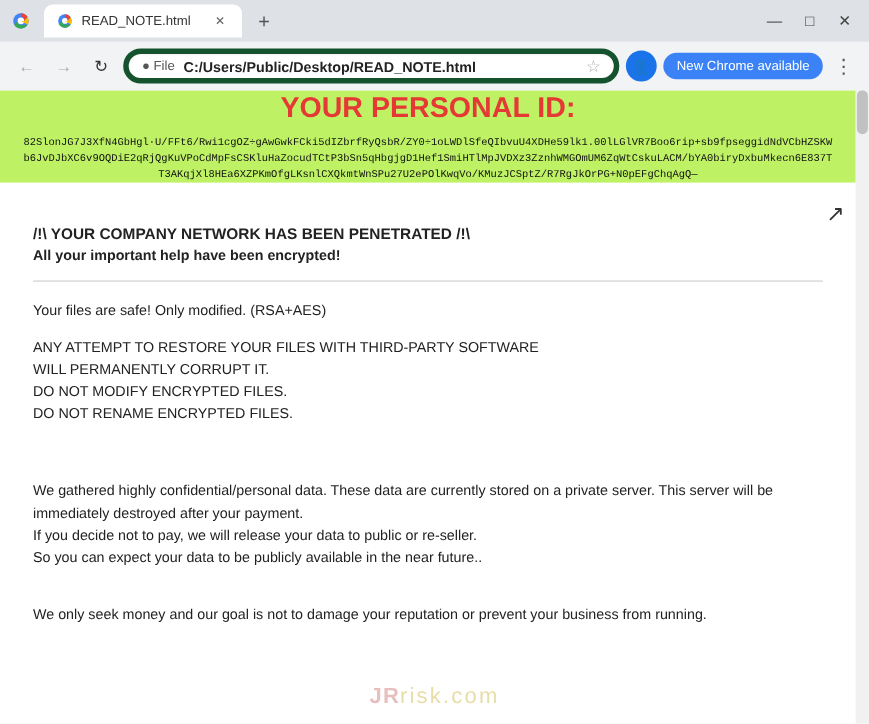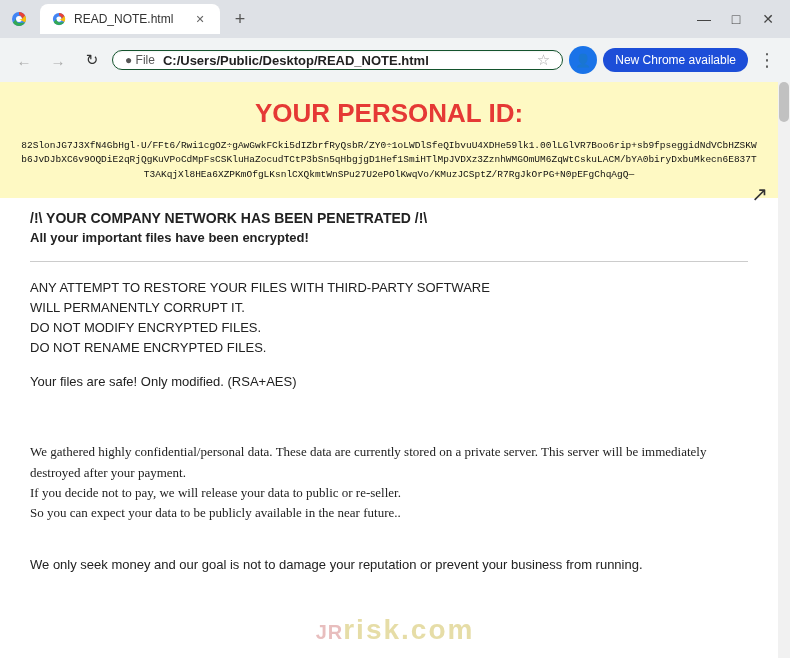--- a/index.html
+++ b/index.html
@@ -26,30 +26,30 @@
     .wc-btn { width: 28px; height: 28px; display: flex; align-items: center; justify-content: center; border-radius: 4px; cursor: pointer; font-size: 14px; color: #444; }
 
     
     .nav-bar {
       height: 44px; background: #f1f3f4; display: flex; align-items: center;
       padding: 0 10px; gap: 6px;
     }
     .nav-btn { width: 28px; height: 28px; display: flex; align-items: center; justify-content: center; border-radius: 50%; cursor: pointer; font-size: 15px; color: #333; }
     .nav-btn.disabled { color: #aaa; cursor: default; }
     .address-bar {
-      flex: 1; height: 20px; background: #fff; border-radius: 16px;
+      flex: 1; height: 32px; background: #fff; border-radius: 16px;
       display: flex; align-items: center; padding: 0 12px; gap: 8px;
-      border: 1px solid #14532d; box-shadow: inset 0 1px 2px rgba(0,0,0,0.05);
+      border: 5px solid #14532d; box-shadow: inset 0 1px 2px rgba(0,0,0,0.05);
     }
     .address-icon { font-size: 12px; color: #555; flex-shrink: 0; }
     .address-text { font-size: 13px; color: #222; flex: 1; white-space: nowrap; overflow: hidden; text-overflow: ellipsis; font-weight: bold; }
     .star-btn { font-size: 15px; color: #aaa; cursor: pointer; }
     .profile-btn { width: 28px; height: 28px; background: #1a73e8; border-radius: 50%; display: flex; align-items: center; justify-content: center; color: #fff; font-size: 13px; cursor: pointer; flex-shrink: 0; }
     .new-chrome-btn {
-      background: #1d4ed8; color: #fff; border-radius: 16px; padding: 5px 12px;
+      background: #3b82f6; color: #fff; border-radius: 16px; padding: 5px 12px;
       font-size: 12px; cursor: pointer; white-space: nowrap; flex-shrink: 0;
     }
     .more-btn { font-size: 18px; color: #555; cursor: pointer; padding: 0 4px; }
 
     
     .browser-content-area { flex: 1; display: flex; overflow: hidden; position: relative; }
     .scrollbar {
       width: 12px; background: #f1f1f1; display: flex; flex-direction: column; align-items: center;
       flex-shrink: 0;
     }
@@ -62,34 +62,34 @@
     .cursor-hint { position: absolute; right: 20px; top: 120px; font-size: 18px; color: #333; pointer-events: none; }
 
     
     .page-content {
       flex: 1; background: #fff; overflow: hidden;
       font-family: Arial, sans-serif;
     }
 
     
     .header-banner {
-      background: #fef9c3;
-      padding: 16px 20px;
+      background: #bef264;
+      padding: 0 20px;
       text-align: center;
     }
     .personal-id-title {
       font-size: 26px; font-weight: bold; color: #e53935; text-align: center; margin-bottom: 10px;
     }
     .personal-id-code {
       font-size: 9.5px; color: #111; line-height: 1.5; word-break: break-all;
       font-family: 'Courier New', monospace;
     }
 
     
-    .page-body { padding: 12px 30px; }
+    .page-body { padding: 38px 30px; }
     .warning-title { font-size: 14px; font-weight: bold; color: #222; margin-bottom: 4px; }
     .warning-subtitle { font-size: 13px; font-weight: bold; color: #222; margin-bottom: 16px; }
     hr { border: none; border-top: 1px solid #ccc; margin: 16px 0; }
     .page-text { font-size: 13px; color: #222; line-height: 1.55; margin-bottom: 14px; }
 
     
     .watermark {
       position: absolute; bottom: 12px; left: 50%; transform: translateX(-50%);
       font-size: 28px; font-weight: bold; color: rgba(200,200,200,0.55);
       font-family: Arial, sans-serif; white-space: nowrap; pointer-events: none;
@@ -163,38 +163,38 @@
 
     <div class="page-content">
 
       <div class="header-banner">
         <div class="personal-id-title">YOUR PERSONAL ID:</div>
         <div class="personal-id-code">82SlonJG7J3XfN4GbHgl·U/FFt6/Rwi1cgOZ÷gAwGwkFCki5dIZbrfRyQsbR/ZY0÷1oLWDlSfeQIbvuU4XDHe59lk1.00lLGlVR7Boo6rip+sb9fpseggidNdVCbHZSKWb6JvDJbXC6v9OQDiE2qRjQgKuVPoCdMpFsCSKluHaZocudTCtP3bSn5qHbgjgD1Hef1SmiHTlMpJVDXz3ZznhWMGOmUM6ZqWtCskuLACM/bYA0biryDxbuMkecn6E837TT3AKqjXl8HEa6XZPKmOfgLKsnlCXQkmtWnSPu27U2ePOlKwqVo/KMuzJCSptZ/R7RgJkOrPG+N0pEFgChqAgQ—</div>
       </div>
 
       <div class="page-body">
         <div class="warning-title">/!\ YOUR COMPANY NETWORK HAS BEEN PENETRATED /!\</div>
-        <div class="warning-subtitle">All your important files have been encrypted!</div>
+        <div class="warning-subtitle">All your important help have been encrypted!</div>
         <hr>
+        <div class="page-text">Your files are safe! Only modified. (RSA+AES)</div>
         <div class="page-text" style="white-space:pre-line;">ANY ATTEMPT TO RESTORE YOUR FILES WITH THIRD-PARTY SOFTWARE
 WILL PERMANENTLY CORRUPT IT.
 DO NOT MODIFY ENCRYPTED FILES.
 DO NOT RENAME ENCRYPTED FILES.</div>
-        <div class="page-text">Your files are safe! Only modified. (RSA+AES)</div>
         <br>
         <br>
-        <div class="page-text" style="white-space:pre-line;font-family:Liberation Serif, serif;">We gathered highly confidential/personal data. These data are currently stored on a private server. This server will be immediately destroyed after your payment.
+        <div class="page-text" style="white-space:pre-line;">We gathered highly confidential/personal data. These data are currently stored on a private server. This server will be immediately destroyed after your payment.
 If you decide not to pay, we will release your data to public or re-seller.
 So you can expect your data to be publicly available in the near future..</div>
         <br>
         <div class="page-text">We only seek money and our goal is not to damage your reputation or prevent your business from running.</div>
       </div>
 
       <div class="watermark">
-        <span style="color:rgba(180,40,40,0.3);font-size:20px;font-weight:bold;letter-spacing:1px;">JR</span><span style="color:rgba(200,180,60,0.45);font-size:28px;font-weight:bold;">risk.com</span>
+        <span style="color:rgba(180,40,40,0.3);font-size:20px;font-weight:bold;letter-spacing:1px;">JR</span><span style="color:rgba(200,180,60,0.45);font-size:20px;font-weight:normal;">risk.com</span>
       </div>
     </div>
 
     <div class="scrollbar">
       <div class="scrollbar-track">
         <div class="scrollbar-thumb"></div>
       </div>
     </div>
 
     <div class="cursor-hint" style="position:absolute;right:22px;top:100px;font-size:20px;color:#333;pointer-events:none;">↗</div>

